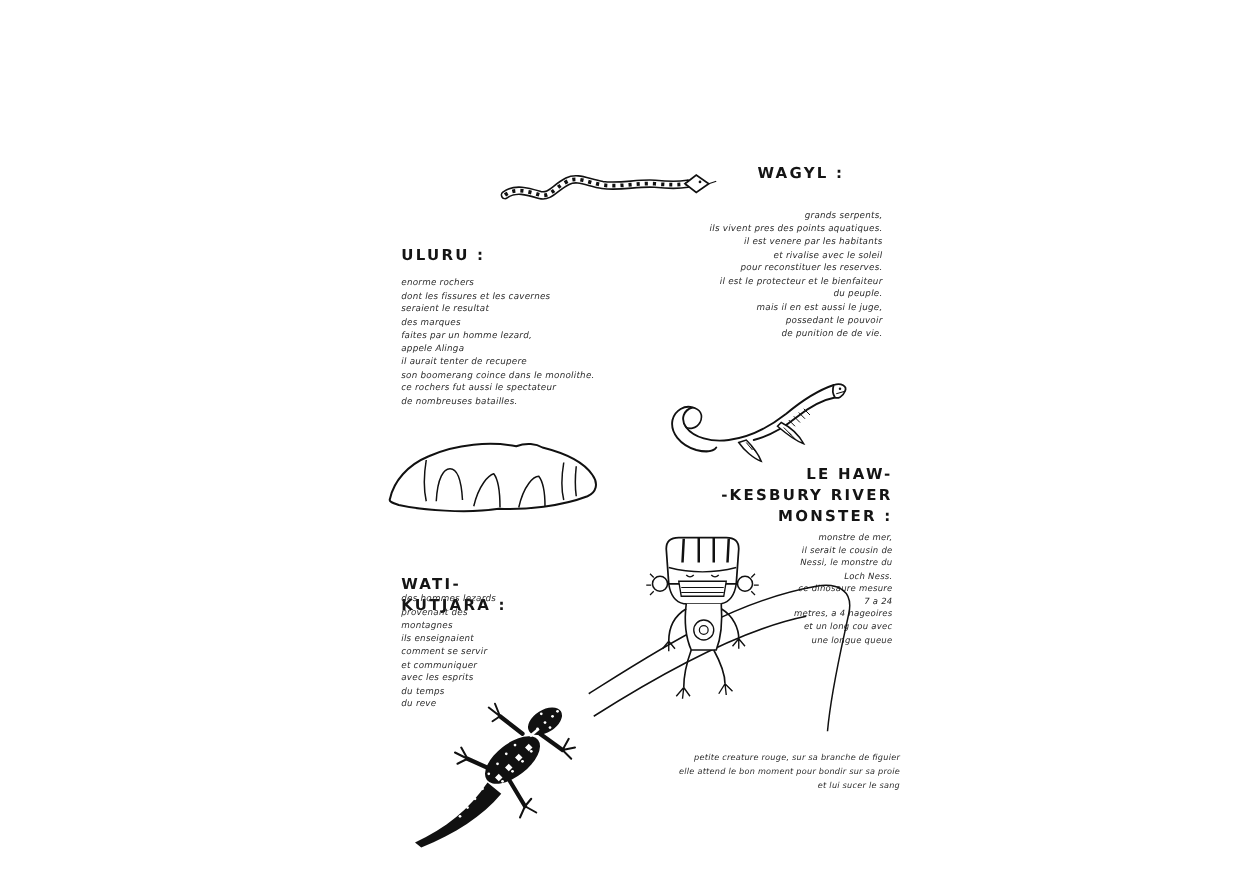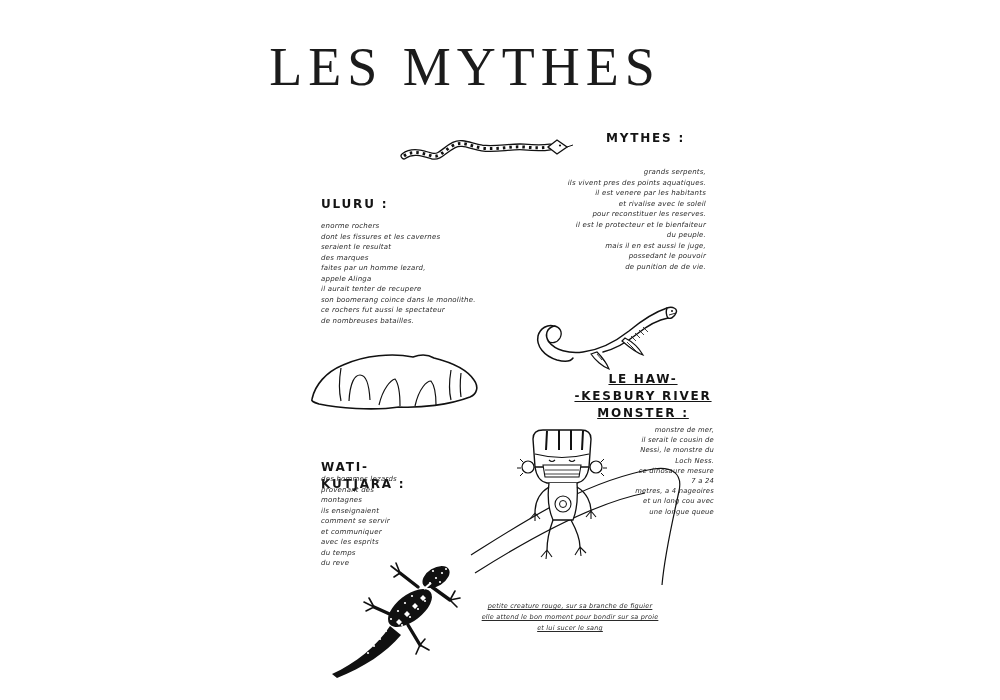--- a/index.html
+++ b/index.html
@@ -15,43 +15,42 @@
   }
   .heading {
     position:absolute; font-weight:bold; font-size:12px; letter-spacing:1.8px;
     line-height:1.4; white-space:pre-line; color:#141414;
   }
   .body-text {
     position:absolute; font-size:7px; font-style:italic; line-height:1.5;
     letter-spacing:0.2px; white-space:pre-line; color:#2a2a2a;
   }
   .ta-r { text-align:right; }
-  .ta-c { text-align:center;text-decoration:underline; }
+  .ta-c { text-align:right; }
   .illus { position:absolute; }
   svg { display:block; }
 </style>
 </head>
 <body>
 
 <div class="page">
 
-  <div class="page-title">LES MYTHES</div>
 
   <div class="illus" style="left:398px; top:126px;">
     <svg width="178" height="44" viewBox="0 0 178 44">
       <path d="M6,30 C14,24 24,27 34,30 C42,32 46,24 56,19 C64,15 72,20 84,22 C98,24 112,20 126,21 C136,22 146,22 152,21" fill="none" stroke="#111" stroke-width="7" stroke-linecap="round"></path>
       <path d="M6,30 C14,24 24,27 34,30 C42,32 46,24 56,19 C64,15 72,20 84,22 C98,24 112,20 126,21 C136,22 146,22 152,21" fill="none" stroke="#fff" stroke-width="4.4" stroke-linecap="round"></path>
       <path d="M6,30 C14,24 24,27 34,30 C42,32 46,24 56,19 C64,15 72,20 84,22 C98,24 112,20 126,21 C136,22 146,22 152,21" fill="none" stroke="#111" stroke-width="3" stroke-dasharray="2.5 4"></path>
       <polygon points="150,21 159,14 169,21 159,28" fill="#fff" stroke="#111" stroke-width="1.4"></polygon>
       <circle cx="162" cy="19.5" r="1.1" fill="#111"></circle>
       <path d="M169,21 L175,19" stroke="#111" stroke-width="1"></path>
     </svg>
   </div>
 
-  <div class="heading" style="left:606px; top:130px;">MYTHES :</div>
+  <div class="heading" style="left:606px; top:130px;">WAGYL :</div>
   <div class="body-text ta-r" style="left:470px; width:236px; top:167px;">grands serpents,
 ils vivent pres des points aquatiques.
 il est venere par les habitants
 et rivalise avec le soleil
 pour reconstituer les reserves.
 il est le protecteur et le bienfaiteur
 du peuple.
 mais il en est aussi le juge,
 possedant le pouvoir
 de punition de de vie.</div>

